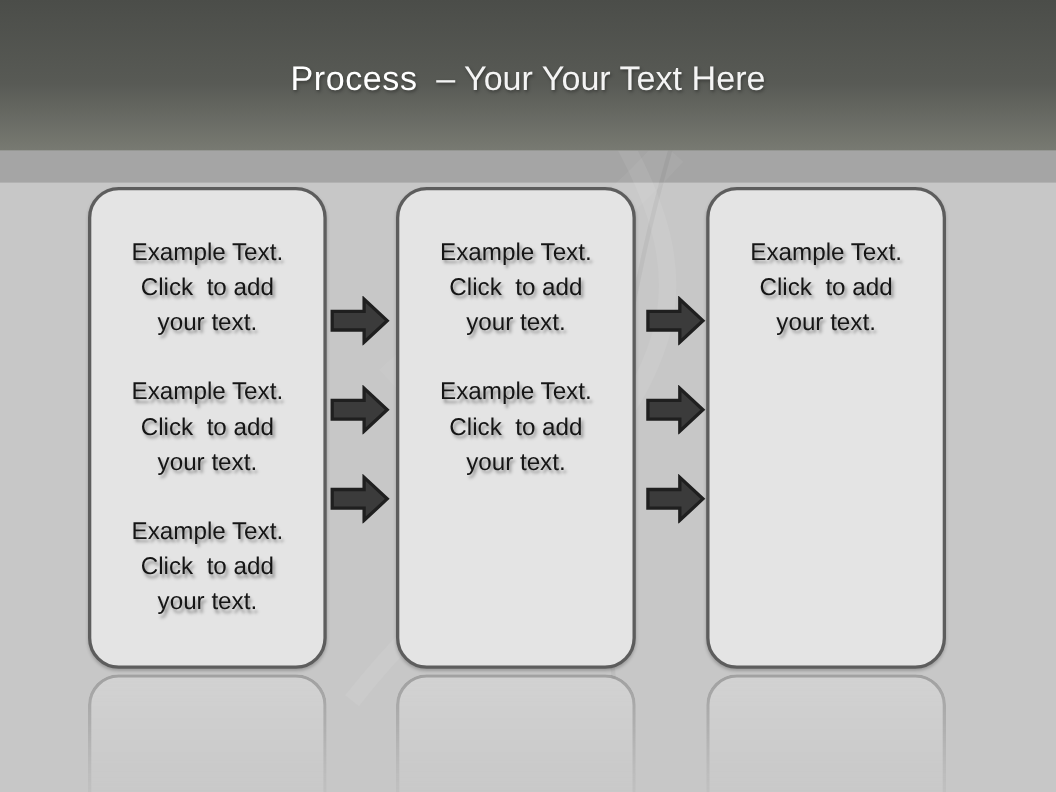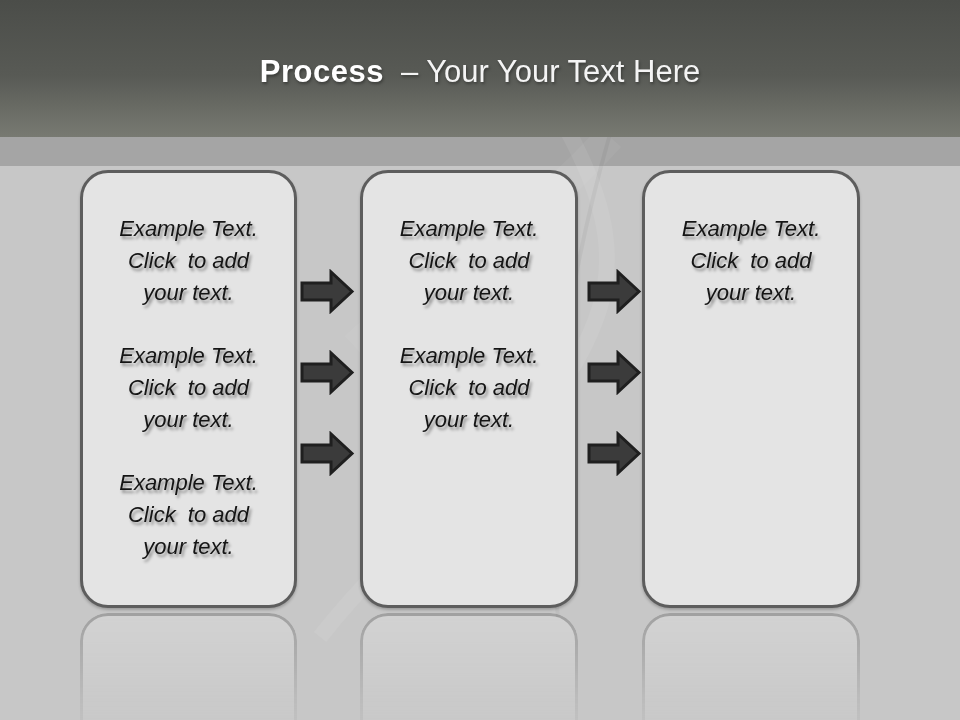--- a/index.html
+++ b/index.html
@@ -21,21 +21,21 @@
     text-align: center;
   }
   .title-line {
     padding-top: 56px;
     font-size: 31px;
     line-height: 1.05;
     color: #ffffff;
     text-shadow: 1px 2px 3px rgba(0,0,0,0.35);
     white-space: nowrap;
   }
-  .title-bold { font-weight: bold; letter-spacing: 0.5px; }
+  .title-bold { font-weight: normal; letter-spacing: 0.5px; }
   .title-rest { font-weight: normal; color: #f4f4f4; margin-left: 17px; }
 
   .accent-band {
     position: absolute;
     left: 0; top: 137px;
     width: 960px; height: 29px;
     background: #a5a5a5;
   }
 
   
@@ -53,21 +53,20 @@
     box-shadow: 0 2px 3px rgba(0,0,0,0.22);
     padding-top: 40px;
   }
   .box-1 { left: 80px;  width: 217px; }
   .box-2 { left: 360px; width: 218px; }
   .box-3 { left: 642px; width: 218px; }
 
   .placeholder-para {
     margin: 0 4px 31px 4px;
     text-align: center;
-    font-style: italic;
     font-size: 22px;
     line-height: 32px;
     color: #151515;
     text-shadow: 2px 3px 3px rgba(0,0,0,0.38);
     white-space: pre-wrap;
   }
 
   
   .arrow { position: absolute; width: 55px; height: 45px; }
   .ar-c1 { left: 300px; }

